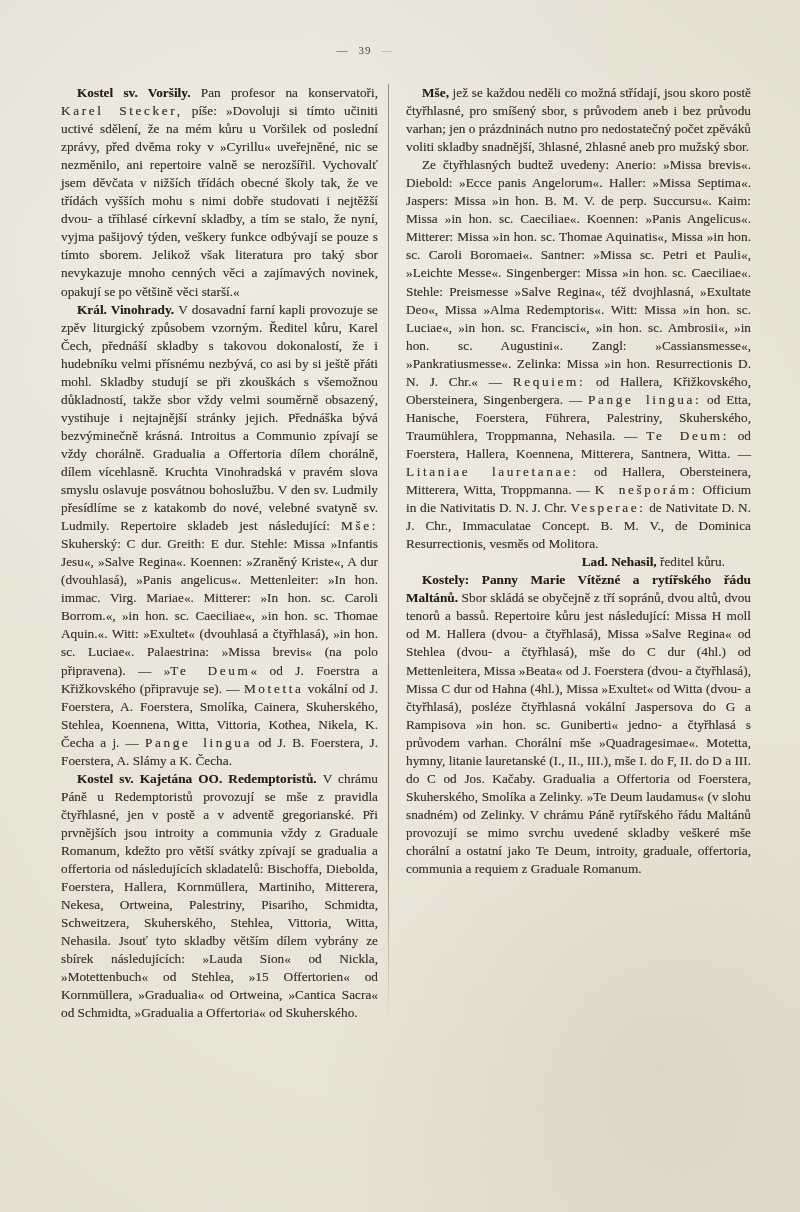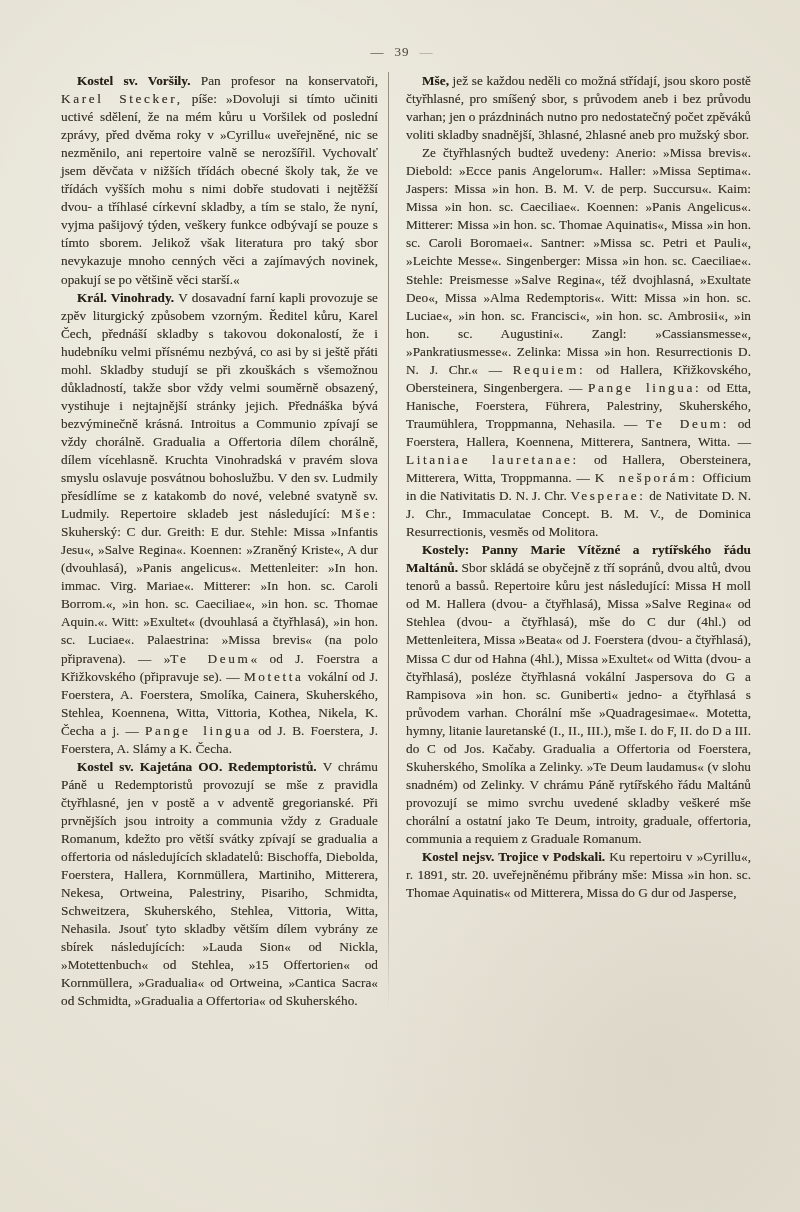--- a/index.html
+++ b/index.html
@@ -16,30 +16,29 @@
       radial-gradient(ellipse 120% 90% at 50% 50%, rgba(255,255,255,0.08), rgba(96,84,64,0.07) 95%);
     font-family: "Liberation Serif", "DejaVu Serif", serif;
     color: var(--ink, #3a332a);
   }
   .page-header {
     position: absolute;
     top: 44px;
     left: 0;
     width: 730px;
     text-align: center;
-    font-size: 13px;
+    font-size: 11px;
     letter-spacing: 1px;
     color: var(--header, #4a4337);
-    margin-left: 37px;
   }
   .page-header .page-num { padding: 0 10px; }
   .dash-faint { opacity: 0.45; }
   .columns {
     position: absolute;
-    top: 72px;
+    top: 84px;
     left: 61px;
     width: 690px;
     display: flex;
     align-items: stretch;
   }
   .col {
     font-size: 13.3px;
     line-height: 18.05px;
     text-align: justify;
     text-shadow: 0 0 0.5px rgba(56, 46, 36, 0.45);
@@ -68,17 +67,17 @@
   <div class="columns">
     <div class="col col-left">
         <p class="par"><span class="run bold">Kostel sv. Voršily. </span><span class="run plain">Pan profesor na konservatoři, </span><span class="run spaced">Karel Stecker,</span><span class="run plain"> píše: »Dovoluji si tímto učiniti uctivé sdělení, že na mém kůru u Voršilek od poslední zprávy, před dvěma roky v »Cyrillu« uveřejněné, nic se nezměnilo, ani repertoire valně se nerozšířil. Vychovalť jsem děvčata v nižších třídách obecné školy tak, že ve třídách vyšších mohu s nimi dobře studovati i nejtěžší dvou- a tříhlasé církevní skladby, a tím se stalo, že nyní, vyjma pašijový týden, veškery funkce odbývají se pouze s tímto sborem. Jelikož však literatura pro taký sbor nevykazuje mnoho cenných věci a zajímavých novinek, opakují se po většině věci starší.«</span></p>
         <p class="par"><span class="run bold">Král. Vinohrady. </span><span class="run plain">V dosavadní farní kapli provozuje se zpěv liturgický způsobem vzorným. Ředitel kůru, Karel Čech, přednáší skladby s takovou dokonalostí, že i hudebníku velmi přísnému nezbývá, co asi by si ještě přáti mohl. Skladby studují se při zkouškách s všemožnou důkladností, takže sbor vždy velmi souměrně obsazený, vystihuje i nejtajnější stránky jejich. Přednáška bývá bezvýminečně krásná. Introitus a Communio zpívají se vždy chorálně. Gradualia a Offertoria dílem chorálně, dílem vícehlasně. Kruchta Vinohradská v pravém slova smyslu oslavuje posvátnou bohoslužbu. V den sv. Ludmily přesídlíme se z katakomb do nové, velebné svatyně sv. Ludmily. Repertoire skladeb jest následující: </span><span class="run spaced">Mše:</span><span class="run plain"> Skuherský: C dur. Greith: E dur. Stehle: Missa »Infantis Jesu«, »Salve Regina«. Koennen: »Zraněný Kriste«, A dur (dvouhlasá), »Panis angelicus«. Mettenleiter: »In hon. immac. Virg. Mariae«. Mitterer: »In hon. sc. Caroli Borrom.«, »in hon. sc. Caeciliae«, »in hon. sc. Thomae Aquin.«. Witt: »Exultet« (dvouhlasá a čtyřhlasá), »in hon. sc. Luciae«. Palaestrina: »Missa brevis« (na polo připravena). — »</span><span class="run spaced">Te Deum</span><span class="run plain">« od J. Foerstra a Křižkovského (připravuje se). — </span><span class="run spaced">Motetta</span><span class="run plain"> vokální od J. Foerstera, A. Foerstera, Smolíka, Cainera, Skuherského, Stehlea, Koennena, Witta, Vittoria, Kothea, Nikela, K. Čecha a j. — </span><span class="run spaced">Pange lingua</span><span class="run plain"> od J. B. Foerstera, J. Foerstera, A. Slámy a K. Čecha.</span></p>
         <p class="par"><span class="run bold">Kostel sv. Kajetána OO. Redemptoristů. </span><span class="run plain">V chrámu Páně u Redemptoristů provozují se mše z pravidla čtyřhlasné, jen v postě a v adventě gregorianské. Při prvnějších jsou introity a communia vždy z Graduale Romanum, kdežto pro větší svátky zpívají se gradualia a offertoria od následujících skladatelů: Bischoffa, Diebolda, Foerstera, Hallera, Kornmüllera, Martiniho, Mitterera, Nekesa, Ortweina, Palestriny, Pisariho, Schmidta, Schweitzera, Skuherského, Stehlea, Vittoria, Witta, Nehasila. Jsouť tyto skladby větším dílem vybrány ze sbírek následujících: »Lauda Sion« od Nickla, »Motettenbuch« od Stehlea, »15 Offertorien« od Kornmüllera, »Gradualia« od Ortweina, »Cantica Sacra« od Schmidta, »Gradualia a Offertoria« od Skuherského.</span></p>
       </div>
     <div class="divider"></div>
     <div class="col col-right">
         <p class="par"><span class="run bold">Mše,</span><span class="run plain"> jež se každou neděli co možná střídají, jsou skoro postě čtyřhlasné, pro smíšený sbor, s průvodem aneb i bez průvodu varhan; jen o prázdninách nutno pro nedostatečný počet zpěváků voliti skladby snadnější, 3hlasné, 2hlasné aneb pro mužský sbor.</span></p>
         <p class="par"><span class="run plain">Ze čtyřhlasných budtež uvedeny: Anerio: »Missa brevis«. Diebold: »Ecce panis Angelorum«. Haller: »Missa Septima«. Jaspers: Missa »in hon. B. M. V. de perp. Succursu«. Kaim: Missa »in hon. sc. Caeciliae«. Koennen: »Panis Angelicus«. Mitterer: Missa »in hon. sc. Thomae Aquinatis«, Missa »in hon. sc. Caroli Boromaei«. Santner: »Missa sc. Petri et Pauli«, »Leichte Messe«. Singenberger: Missa »in hon. sc. Caeciliae«. Stehle: Preismesse »Salve Regina«, též dvojhlasná, »Exultate Deo«, Missa »Alma Redemptoris«. Witt: Missa »in hon. sc. Luciae«, »in hon. sc. Francisci«, »in hon. sc. Ambrosii«, »in hon. sc. Augustini«. Zangl: »Cassiansmesse«, »Pankratiusmesse«. Zelinka: Missa »in hon. Resurrectionis D. N. J. Chr.« — </span><span class="run spaced">Requiem:</span><span class="run plain"> od Hallera, Křižkovského, Obersteinera, Singenbergera. — </span><span class="run spaced">Pange lingua:</span><span class="run plain"> od Etta, Hanische, Foerstera, Führera, Palestriny, Skuherského, Traumühlera, Troppmanna, Nehasila. — </span><span class="run spaced">Te Deum:</span><span class="run plain"> od Foerstera, Hallera, Koennena, Mitterera, Santnera, Witta. — </span><span class="run spaced">Litaniae lauretanae:</span><span class="run plain"> od Hallera, Obersteinera, Mitterera, Witta, Troppmanna. — </span><span class="run spaced">K nešporám:</span><span class="run plain"> Officium in die Nativitatis D. N. J. Chr. </span><span class="run spaced">Vesperae:</span><span class="run plain"> de Nativitate D. N. J. Chr., Immaculatae Concept. B. M. V., de Dominica Resurrectionis, vesměs od Molitora.</span></p>
+        <p class="par sig"><span class="run bold">Lad. Nehasil,</span><span class="run plain"> ředitel kůru.</span></p>
         <p class="par"><span class="run bold">Kostely: Panny Marie Vítězné a rytířského řádu Maltánů. </span><span class="run plain">Sbor skládá se obyčejně z tří sopránů, dvou altů, dvou tenorů a bassů. Repertoire kůru jest následující: Missa H moll od M. Hallera (dvou- a čtyřhlasá), Missa »Salve Regina« od Stehlea (dvou- a čtyřhlasá), mše do C dur (4hl.) od Mettenleitera, Missa »Beata« od J. Foerstera (dvou- a čtyřhlasá), Missa C dur od Hahna (4hl.), Missa »Exultet« od Witta (dvou- a čtyřhlasá), posléze čtyřhlasná vokální Jaspersova do G a Rampisova »in hon. sc. Guniberti« jedno- a čtyřhlasá s průvodem varhan. Chorální mše »Quadragesimae«. Motetta, hymny, litanie lauretanské (I., II., III.), mše I. do F, II. do D a III. do C od Jos. Kačaby. Gradualia a Offertoria od Foerstera, Skuherského, Smolíka a Zelinky. »Te Deum laudamus« (v slohu snadném) od Zelinky. V chrámu Páně rytířského řádu Maltánů provozují se mimo svrchu uvedené skladby veškeré mše chorální a ostatní jako Te Deum, introity, graduale, offertoria, communia a requiem z Graduale Romanum.</span></p>
-        <p class="par"><span class="run bold">Kostel nejsv. Trojice v Podskali. </span><span class="run plain">Ku repertoiru v »Cyrillu«, r. 1891, str. 20. uveřejněnému přibrány mše: Missa »in hon. sc. Thomae Aquinatis« od Mitterera, Missa do G dur od Jasperse,</span></p>
       </div>
   </div>
 </div>
 
 </body></html>

